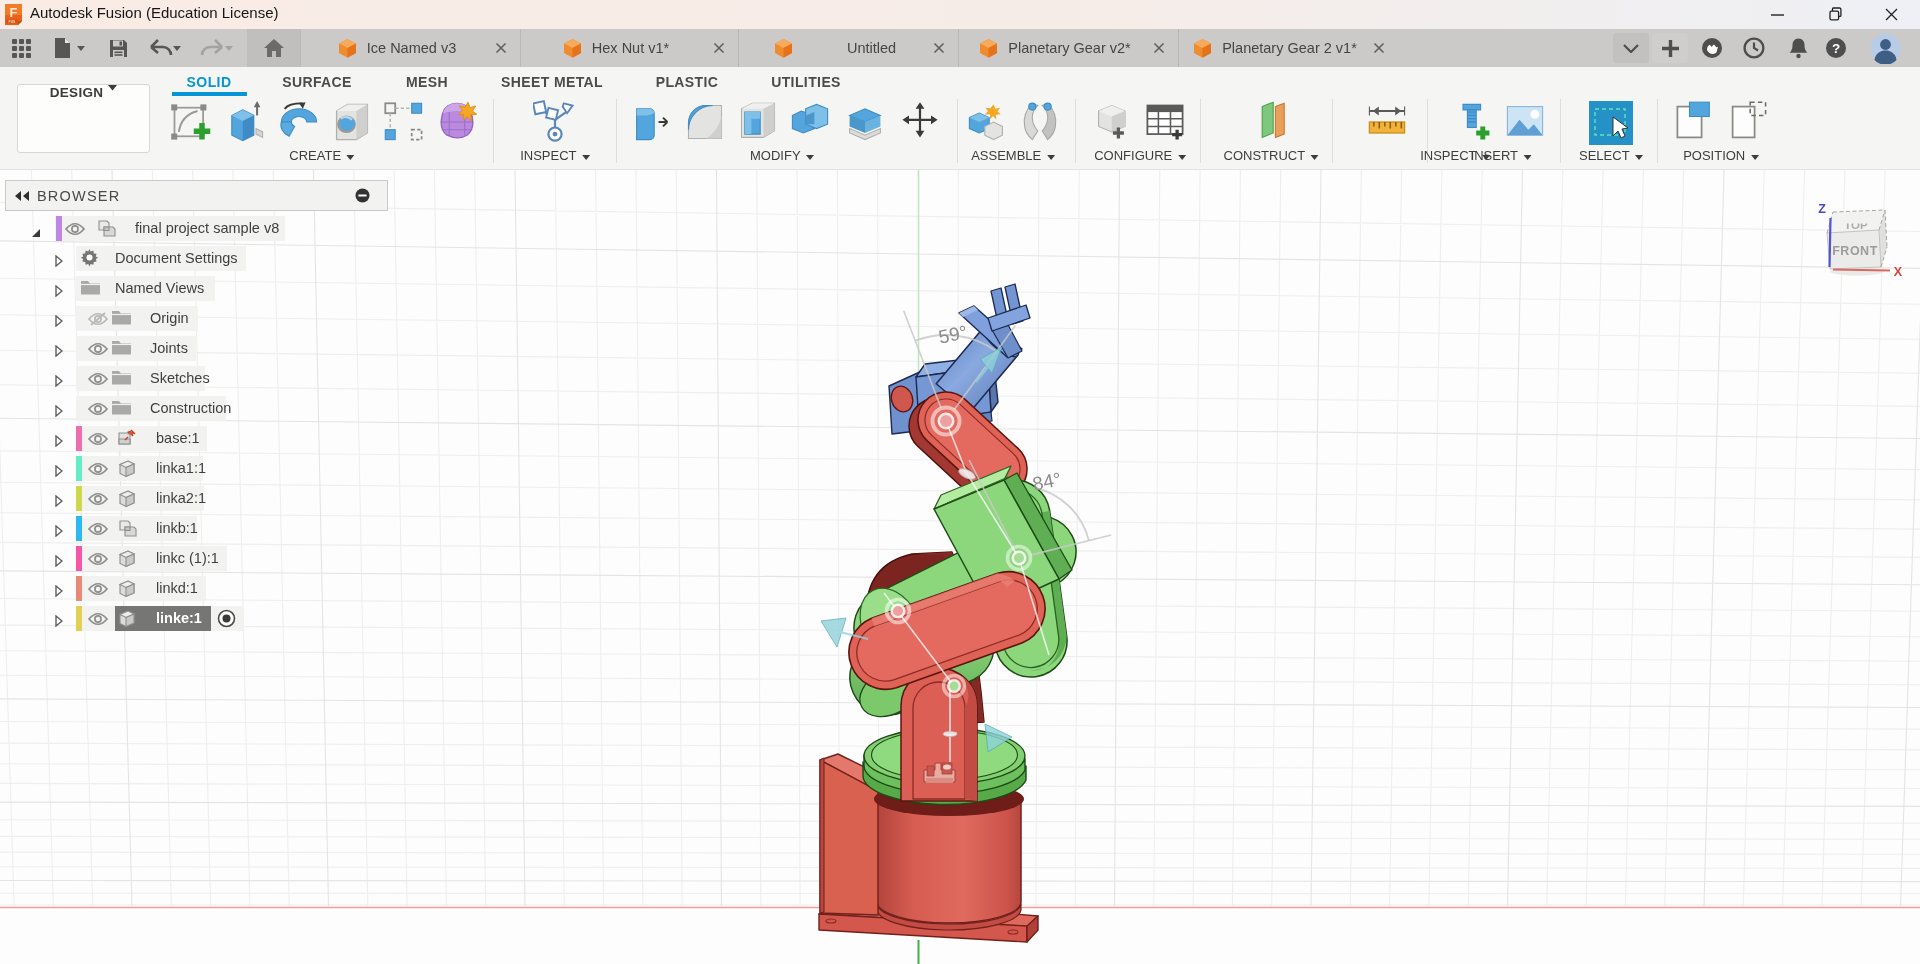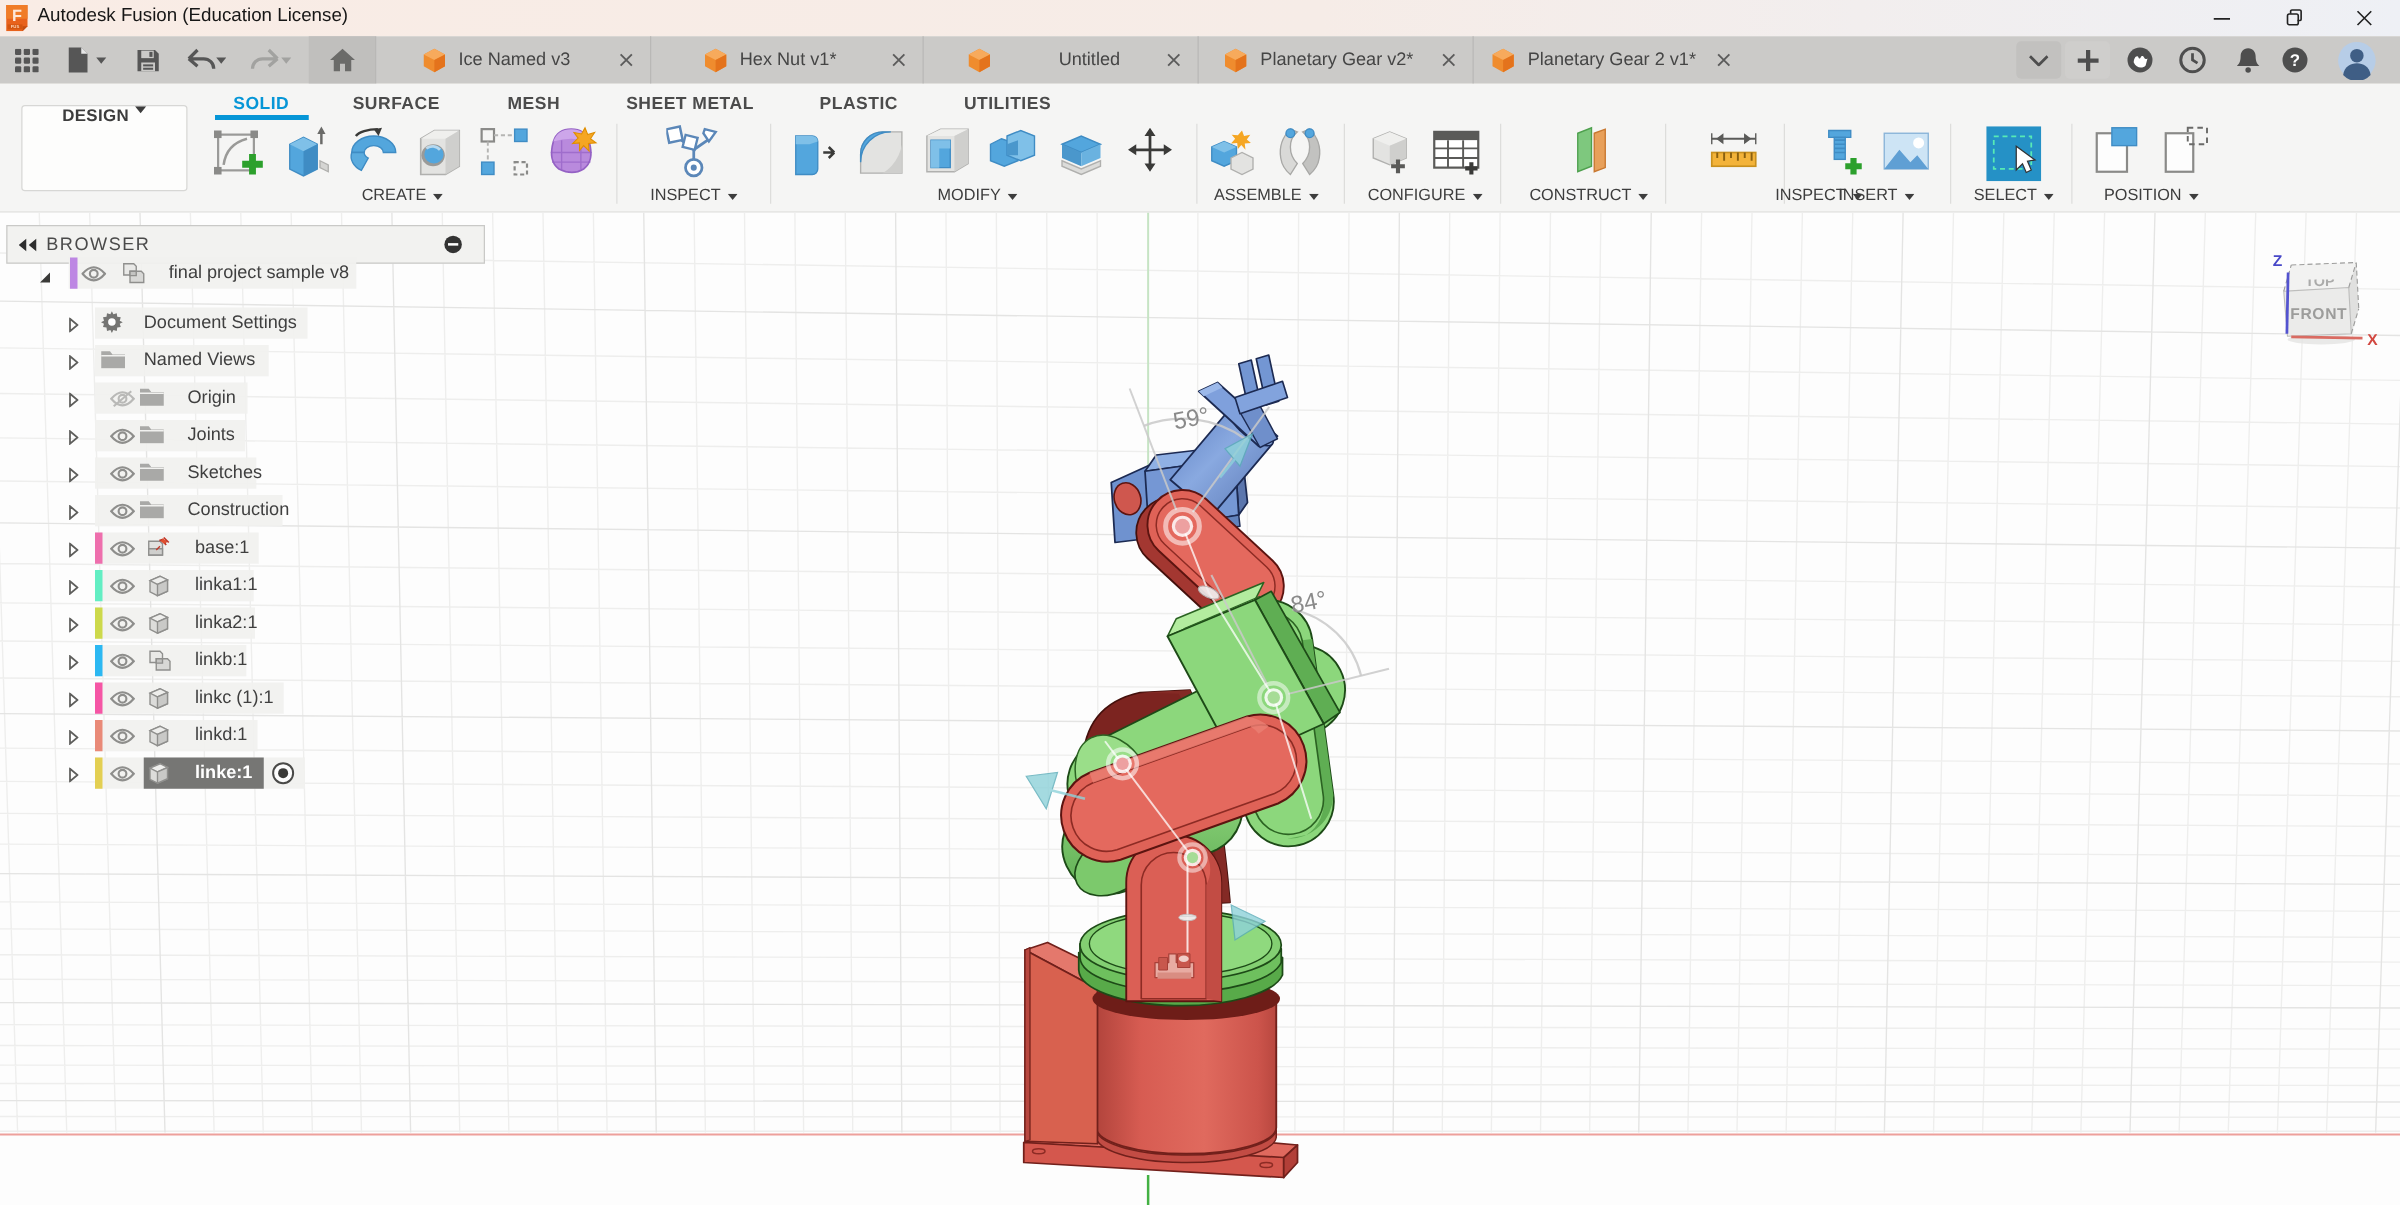--- a/index.html
+++ b/index.html
@@ -656,21 +656,21 @@
     <svg width="17" height="12" viewBox="0 0 17 12" style="position:absolute;left:8px;top:10px;">
       <path d="M8,1 L2,6 L8,11 Z M16,1 L10,6 L16,11 Z" fill="#2e2e2e"></path>
     </svg>
     <span id="browser-title">BROWSER</span>
     <svg width="15" height="15" viewBox="0 0 15 15" style="position:absolute;right:18px;top:8px;">
       <circle cx="7.5" cy="7.5" r="7" fill="#333"></circle>
         <rect x="3.4" y="6.5" width="8.2" height="2" fill="#fff"></rect>
     </svg>
   </div>
   <div id="browser-rows">
-      <div class="brow" style="left: 0px; top: 26px; width: 383px;">
+      <div class="brow" style="left: 0px; top: 36px; width: 383px;">
         <div class="pill" style="left:50px;width:230px;"></div>
         <span style="position:absolute;left:26px;top:8px;"><svg width="10" height="10" viewBox="0 0 10 10">
             <path d="M9,1 V9 H1 Z" fill="#3a3a38"></path>
           </svg></span>
         <span class="cbar" style="left:51px;background:#bd87e3;"></span>
         <span style="position:absolute;left:60px;top:6px;"><svg width="20" height="14" viewBox="0 0 20 14">
             <path d="M1,7 Q10,-3.5 19,7 Q10,17.5 1,7 Z" fill="none" stroke="#8e8e8c" stroke-width="1.7"></path>
             <circle cx="10" cy="7" r="3.1" fill="none" stroke="#8e8e8c" stroke-width="1.7"></circle>
           </svg></span>
         <span style="position:absolute;left:90px;top:2px;"><svg width="22" height="21" viewBox="0 0 22 21">

